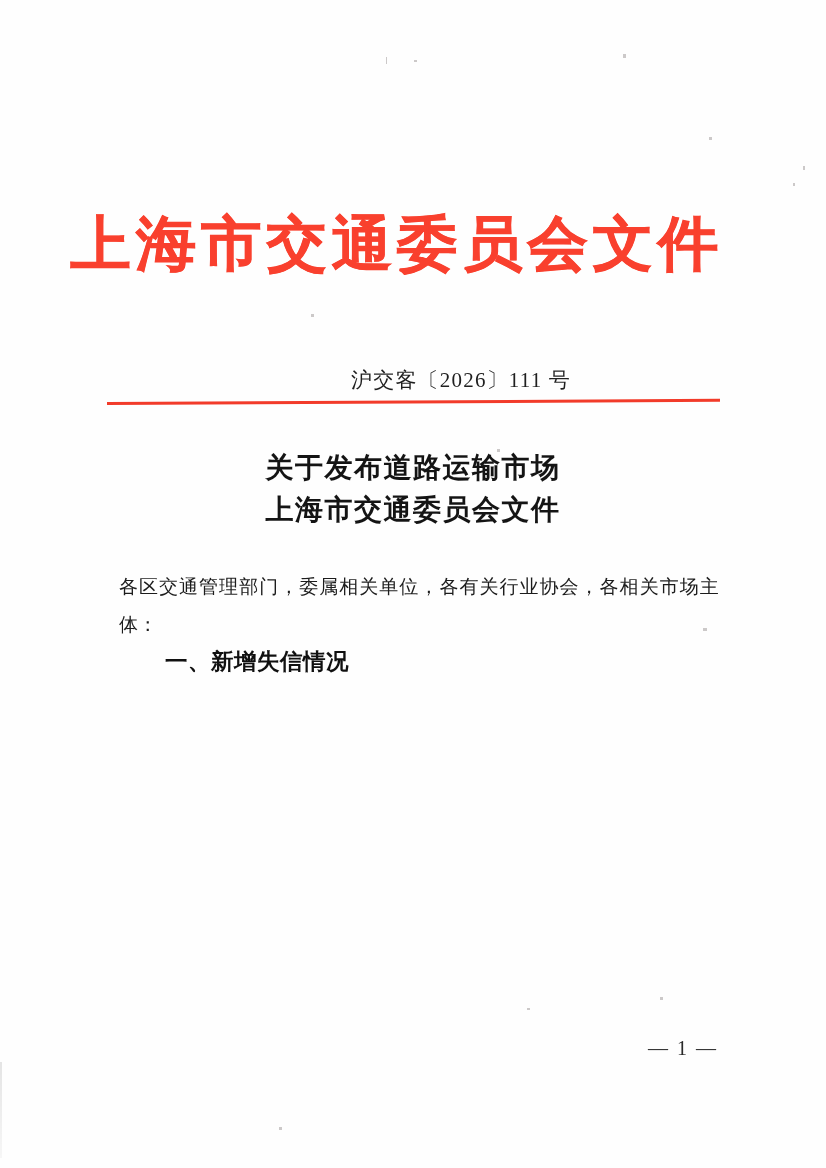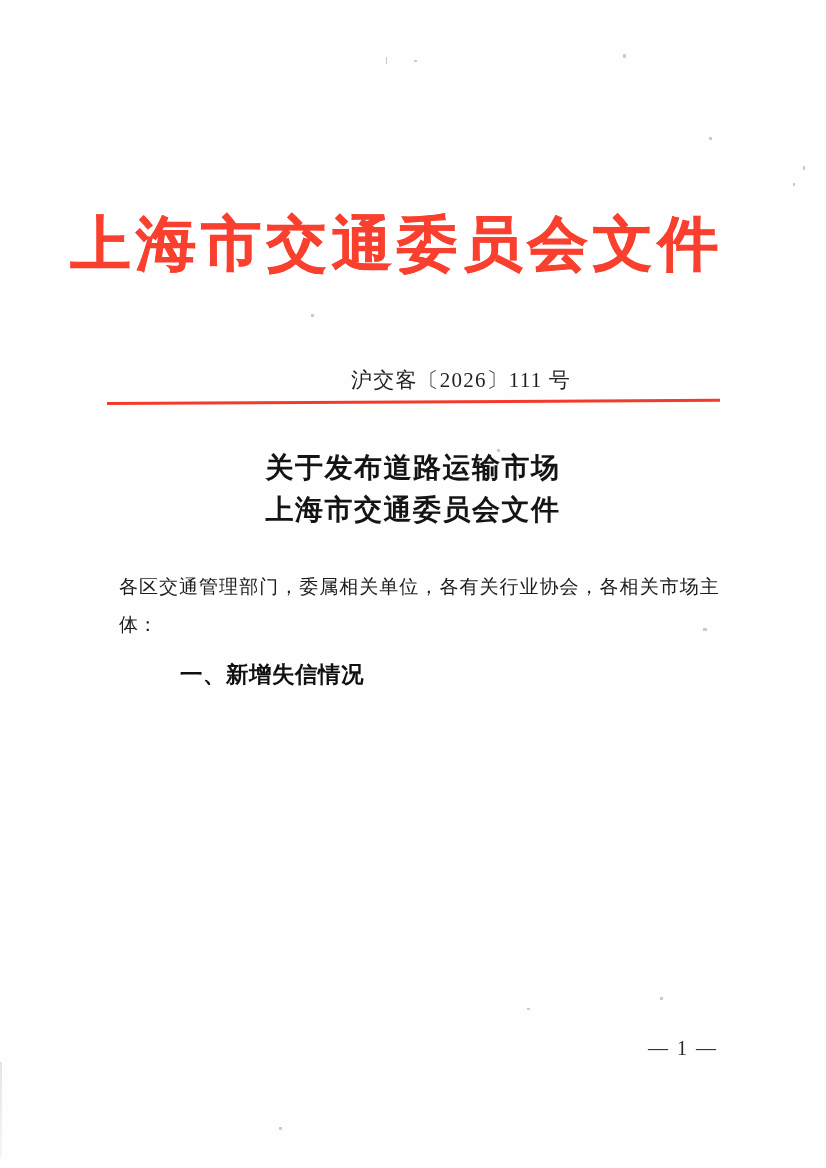--- a/index.html
+++ b/index.html
@@ -114,28 +114,28 @@
     color: #1c1c1c;
     text-align: justify;
     text-justify: inter-character;
     margin: 0;
   }
   .para.indent {
     text-indent: 46px;
   }
 
   .section-heading {
-    font-family: Liberation Mono, monospace;
+    font-family: Liberation Sans, sans-serif;
     font-weight: bold;
     font-size: 22.5px;
     line-height: 37.5px;
     letter-spacing: 0.5px;
     color: #101010;
     text-indent: 46px;
-    margin: 15px;
+    margin: 0;
   }
 
   
   .page-number {
     position: absolute;
     left: 0;
     top: 1037px;
     width: 826px;
     text-align: right;
     padding-right: 108px;

